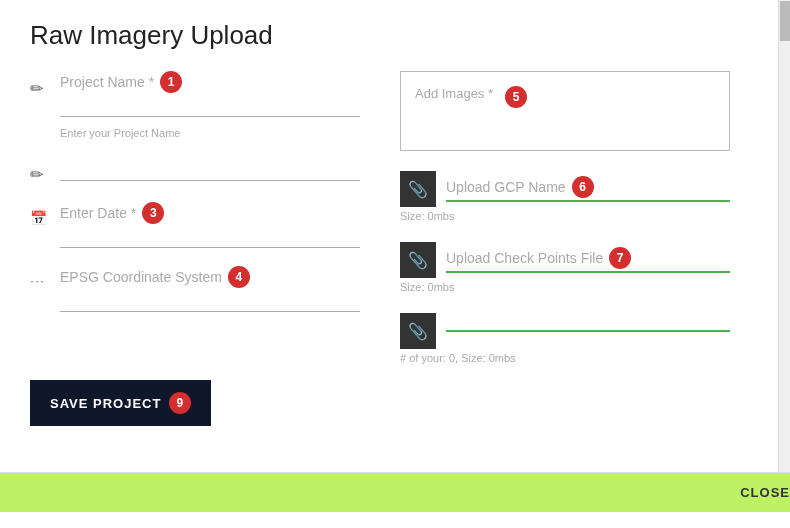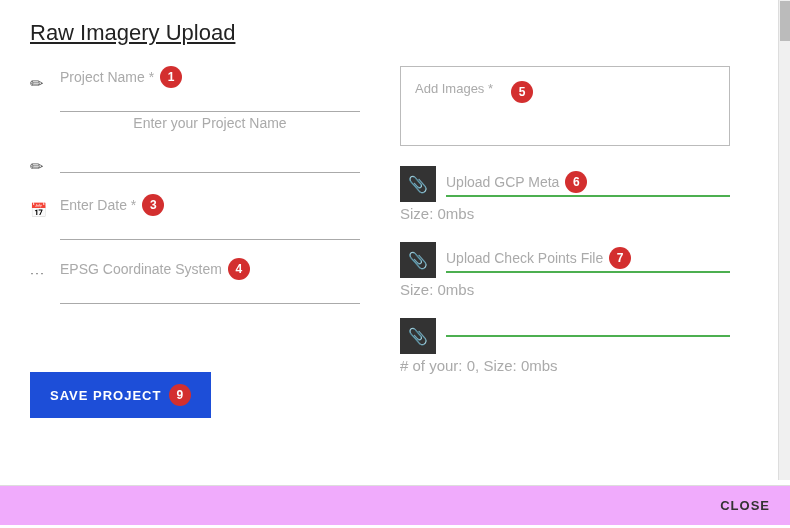--- a/index.html
+++ b/index.html
@@ -13,25 +13,24 @@
     }
 
     .main-container {
       width: 760px;
       height: 500px;
       padding: 20px 30px;
       overflow-y: auto;
     }
 
     .page-title {
-      font-size: 22px;
+      font-size: 26px;
       font-weight: 300;
       color: #222;
       margin-bottom: 20px;
-      text-decoration: underline;
     }
 
     .content-area {
       display: flex;
       gap: 40px;
     }
 
     .left-panel {
       flex: 1;
       display: flex;
@@ -81,24 +80,23 @@
       color: #333;
       padding: 4px 0;
       background: transparent;
     }
 
     .field-input::placeholder {
       color: #aaa;
     }
 
     .field-hint {
-      font-size: 14px;
-      color: #aaa;
-      margin-top: 3px;
-      text-align: center;
+      font-size: 11px;
+      color: #aaa;
+      margin-top: 10px;
     }
 
     
     .step-badge {
       background: #d32f2f;
       color: #fff;
       border-radius: 50%;
       width: 22px;
       height: 22px;
       display: inline-flex;
@@ -110,21 +108,21 @@
     }
 
     
     .add-images-box {
       border: 1px solid #bbb;
       padding: 14px;
       min-height: 80px;
       margin-bottom: 10px;
       display: flex;
       align-items: flex-start;
-      gap: 18px;
+      gap: 12px;
     }
 
     .add-images-label {
       font-size: 13px;
       color: #aaa;
     }
 
     
     .upload-row {
       margin-bottom: 10px;
@@ -166,28 +164,28 @@
       color: #aaa;
     }
 
     .upload-underline {
       height: 2px;
       background: #4caf50;
       width: 100%;
     }
 
     .upload-size {
-      font-size: 15px;
+      font-size: 11px;
       color: #aaa;
       margin-top: 3px;
     }
 
     
     .save-btn {
-      background: #1d4ed8;
+      background: #0f172a;
       color: #fff;
       border: none;
       padding: 12px 20px;
       font-size: 13px;
       font-weight: bold;
       letter-spacing: 1px;
       cursor: pointer;
       margin-top: 20px;
       display: flex;
       align-items: center;
@@ -208,30 +206,29 @@
     .scroll-thumb {
       width: 10px;
       height: 40px;
       background: #bbb;
       margin: 1px auto;
     }
 
     
     .bottom-bar {
       position: absolute;
-      bottom: 3px;
+      bottom: 16px;
       left: 0;
       right: 0;
       height: 40px;
-      background: #f0abfc;
+      background: #bef264;
       border-top: 1px solid #ddd;
       display: flex;
       align-items: center;
       justify-content: flex-end;
-      padding-right: 20px;
     }
 
     .close-btn {
       background: none;
       border: none;
       font-size: 13px;
       color: #333;
       letter-spacing: 1px;
       cursor: pointer;
       font-weight: bold;
@@ -303,21 +300,21 @@
         <span class="step-badge">5</span>
       </div>
 
       <div class="upload-row">
         <div class="upload-row-inner">
           <button class="upload-btn">
             <span>📎</span>
           </button>
           <div class="upload-field-area">
             <div class="upload-label-row">
-              <span class="upload-label">Upload GCP Meta</span>
+              <span class="upload-label">Upload GCP Name</span>
               <span class="step-badge">6</span>
             </div>
             <div class="upload-underline"></div>
           </div>
         </div>
         <div class="upload-size">Size: 0mbs</div>
       </div>
 
       <div class="upload-row">
         <div class="upload-row-inner">

